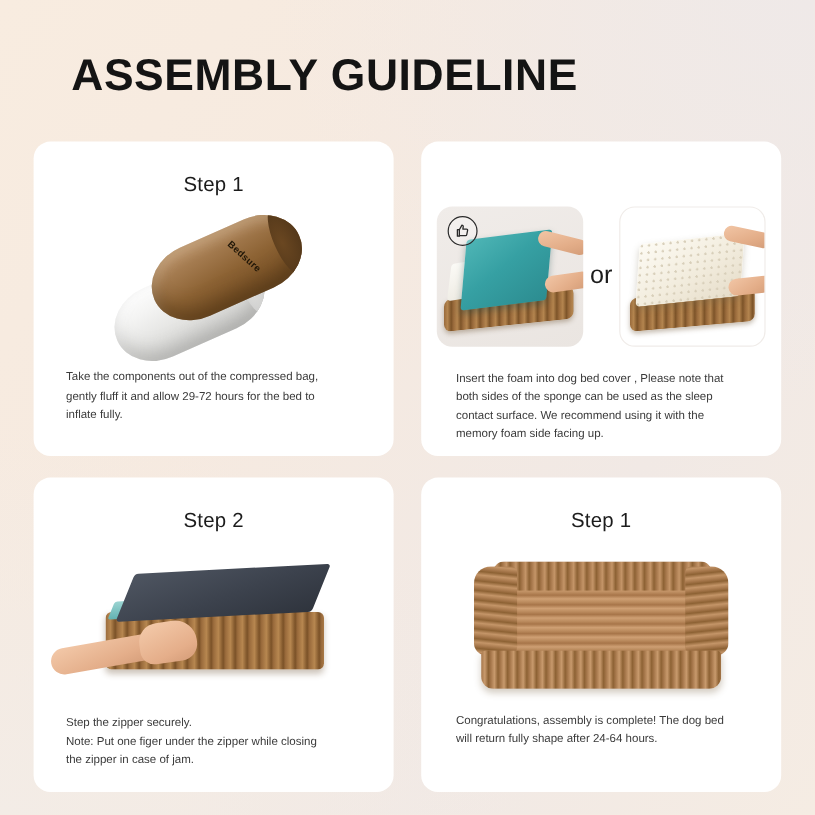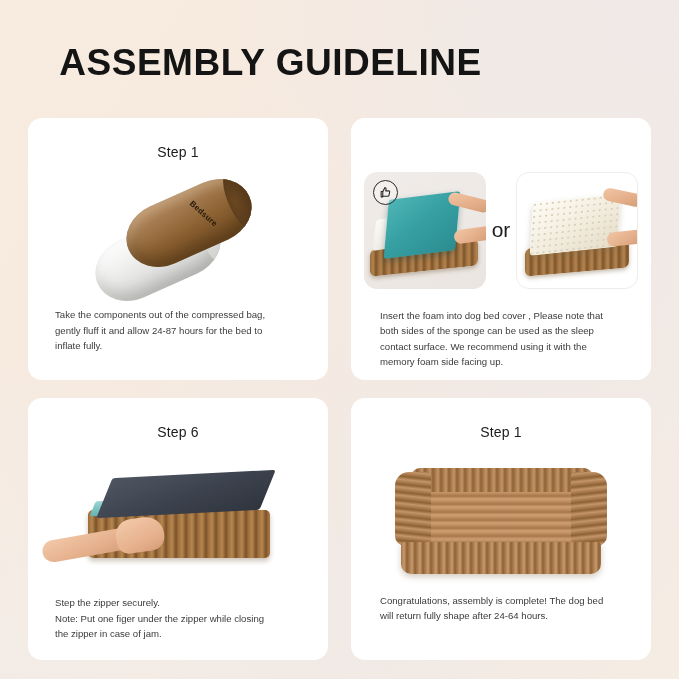--- a/index.html
+++ b/index.html
@@ -56,21 +56,21 @@
     border-radius: 14px;
     overflow: hidden;
   }
 
   .step-title {
     position: absolute;
     top: 26px;
     left: 0;
     width: 100%;
     text-align: center;
-    font-size: 14px;
+    font-size: 17px;
     color: #1c1c1c;
     font-weight: normal;
     letter-spacing: 0.2px;
   }
 
   .caption {
     position: absolute;
     left: 27px;
     right: 18px;
     font-size: 9.6px;
@@ -373,21 +373,21 @@
           <div class="bag bag-white">
             <span class="bag-label lbl-white">Bedsure</span>
           </div>
           <div class="bag bag-brown">
             <span class="bag-label lbl-brown">Bedsure</span>
           </div>
         </div>
       </div>
 
       <div class="caption cap-1">Take the components out of the compressed bag,
-gently fluff it and allow 24-87 hours for the bed to
+gently fluff it and allow 29-72 hours for the bed to
 inflate fully.</div>
     </div>
 
     <div class="card">
 
       <div class="art art2">
         <div class="sub-row">
 
           <div class="sub-panel sub-left">
             <div class="thumb-icon">
@@ -415,21 +415,21 @@
         </div>
       </div>
 
       <div class="caption cap-2">Insert the foam into dog bed cover , Please note that
 both sides of the sponge can be used as the sleep
 contact surface. We recommend using it with the
 memory foam side facing up.</div>
     </div>
 
     <div class="card">
-      <div class="step-title">Step 6</div>
+      <div class="step-title">Step 2</div>
 
       <div class="art art3">
         <div class="s3-wrap">
           <div class="s3-base"></div>
           <div class="s3-teal"></div>
           <div class="s3-top"></div>
           <div class="s3-arm"></div>
           <div class="s3-hand"></div>
         </div>
       </div>

